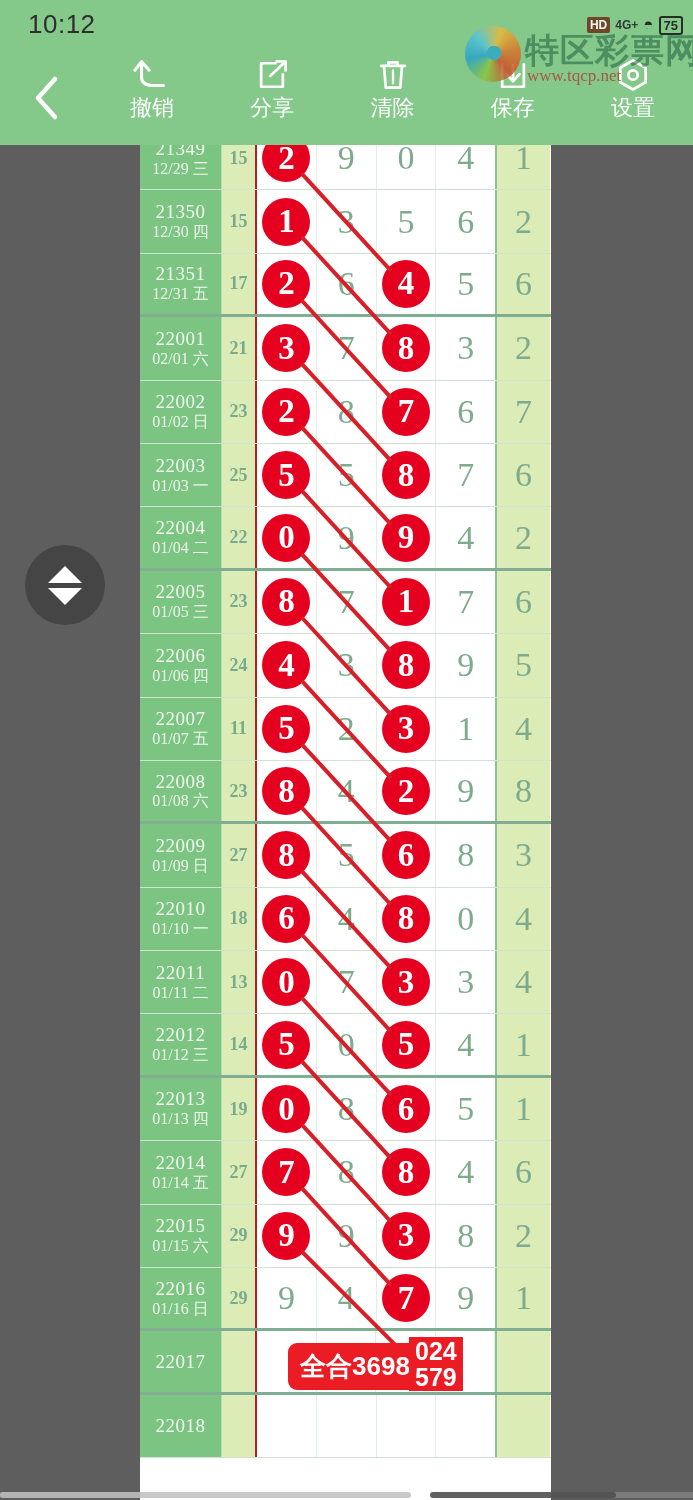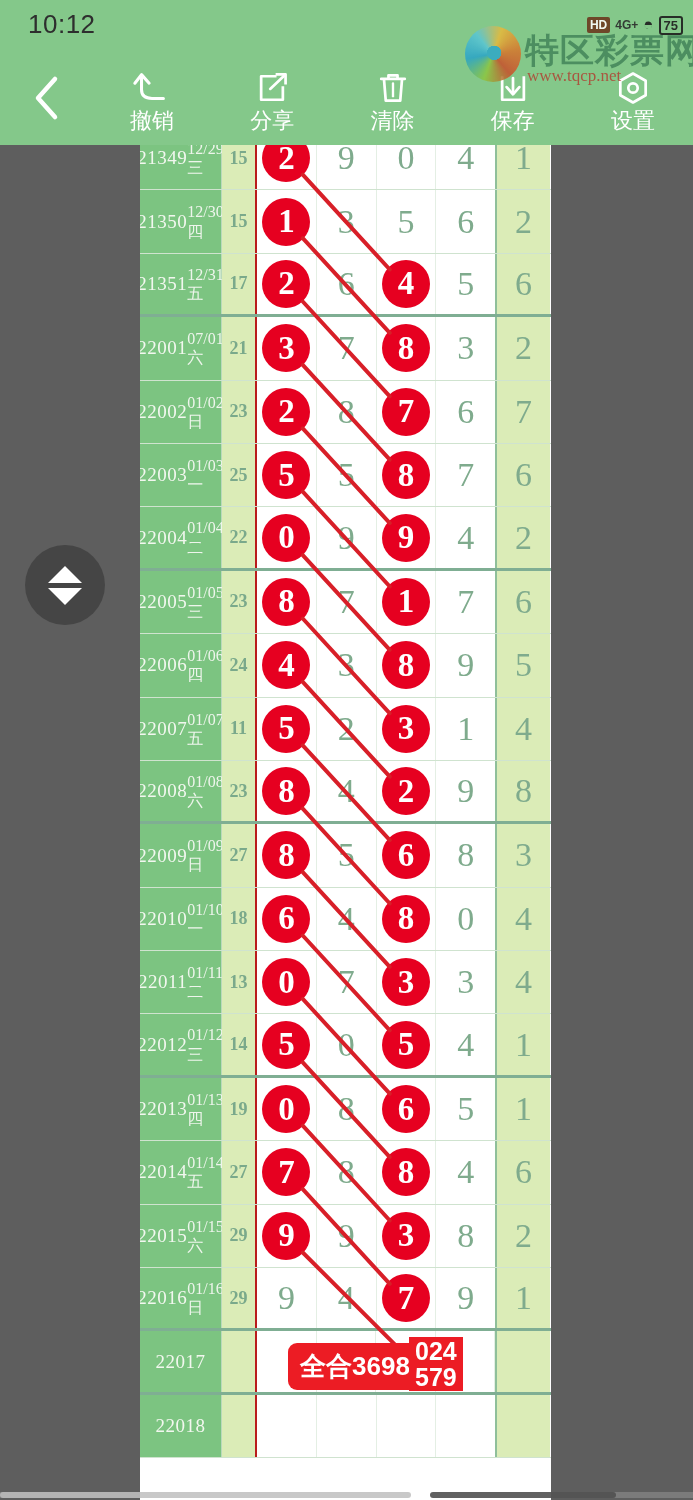--- a/index.html
+++ b/index.html
@@ -65,41 +65,41 @@
   #toolbar{
     position:absolute; left:0; top:50px; width:693px; height:95px;
     display:flex; align-items:center;
   }
   #backbtn{
     width:92px; height:95px; display:flex; align-items:center; justify-content:center;
   }
   #backbtn svg{ width:34px; height:46px; }
   .tool{
     flex:1 1 0; height:95px;
-    display:flex; flex-direction:column; align-items:center; justify-content:center; gap:3px;
+    display:flex; flex-direction:column; align-items:center; justify-content:flex-start; gap:3px;
   }
   .tool .ti{ width:42px; height:44px; display:flex; align-items:flex-end; justify-content:center; }
   .tool .tl{ font-size:22px; color:#ffffff; line-height:1; }
 
   
   #grid-clip{
     position:absolute; left:140px; top:145px; width:411px; height:1355px;
     overflow:hidden; background:#ffffff; z-index:10;
   }
   #grid{ position:absolute; left:0; top:-18px; width:411px; }
 
   .row{
     display:flex; height:63.4px; width:411px;
     border-bottom:1px solid #cfe3cf;
   }
   .row.grp{ border-bottom:3px solid #7fae93; }
 
   .c-issue{
     width:82px; background:#7cc481;
-    display:flex; flex-direction:row; align-items:center; justify-content:center;
+    display:flex; flex-direction:column; align-items:center; justify-content:center;
     border-right:1px solid #b9d9bb;
     font-family:"Liberation Serif","DejaVu Serif",serif;
   }
   .c-issue .no{ font-size:19px; color:#f2f7ef; line-height:1.05; letter-spacing:.5px; }
   .c-issue .dt{ font-size:16px; color:#eef5ec; line-height:1.2; }
 
   .c-sum{
     width:35px; background:#dbecb7; border-right:2px solid #b91c1c;
     display:flex; align-items:center; justify-content:center;
     font-size:18px; color:#7aa98b; font-weight:bold;
@@ -293,21 +293,21 @@
           <div class="c-d hit">2<span class="ball">2</span></div>
           <div class="c-d">6</div>
           <div class="c-d hit">4<span class="ball">4</span></div>
           <div class="c-d">5</div>
         </div>
         <div class="c-last">6</div>
       </div>
       <div class="row">
         <div class="c-issue">
           <span class="no">22001</span>
-          <span class="dt">07/01 六</span>
+          <span class="dt">02/01 六</span>
         </div>
         <div class="c-sum">21</div>
         <div class="digits">
           <div class="c-d hit">3<span class="ball">3</span></div>
           <div class="c-d">7</div>
           <div class="c-d hit">8<span class="ball">8</span></div>
           <div class="c-d">3</div>
         </div>
         <div class="c-last">2</div>
       </div>

